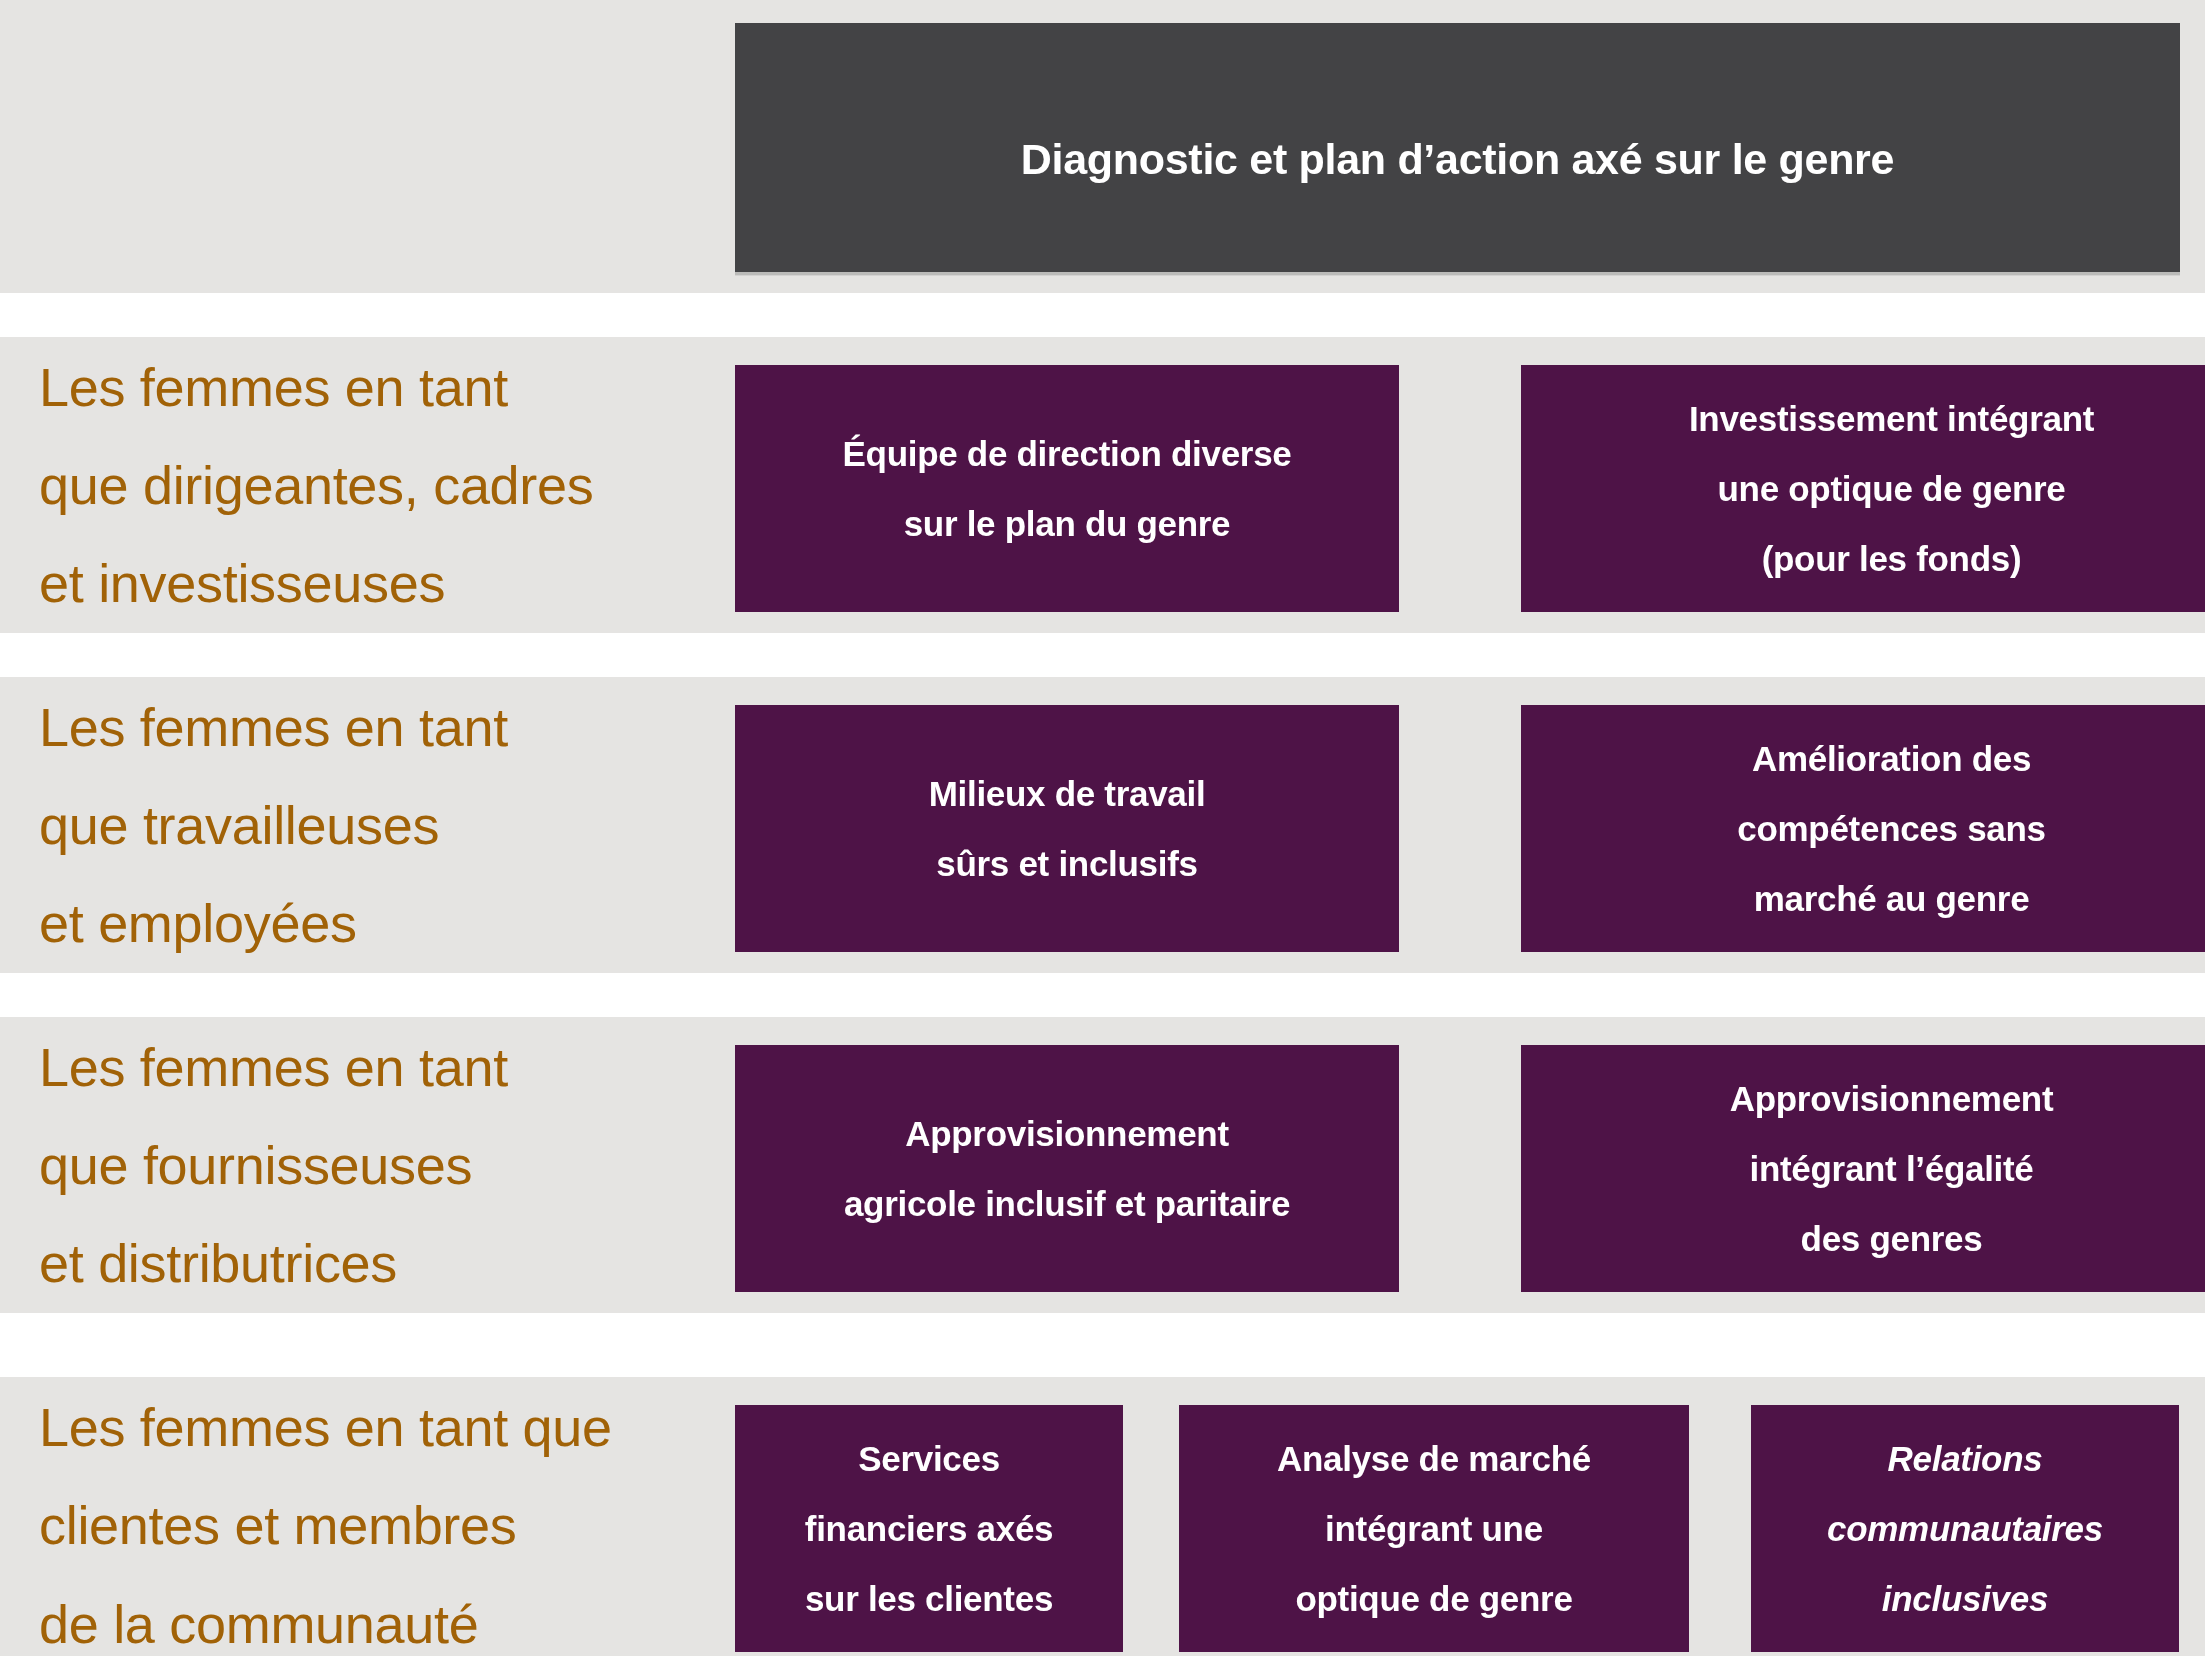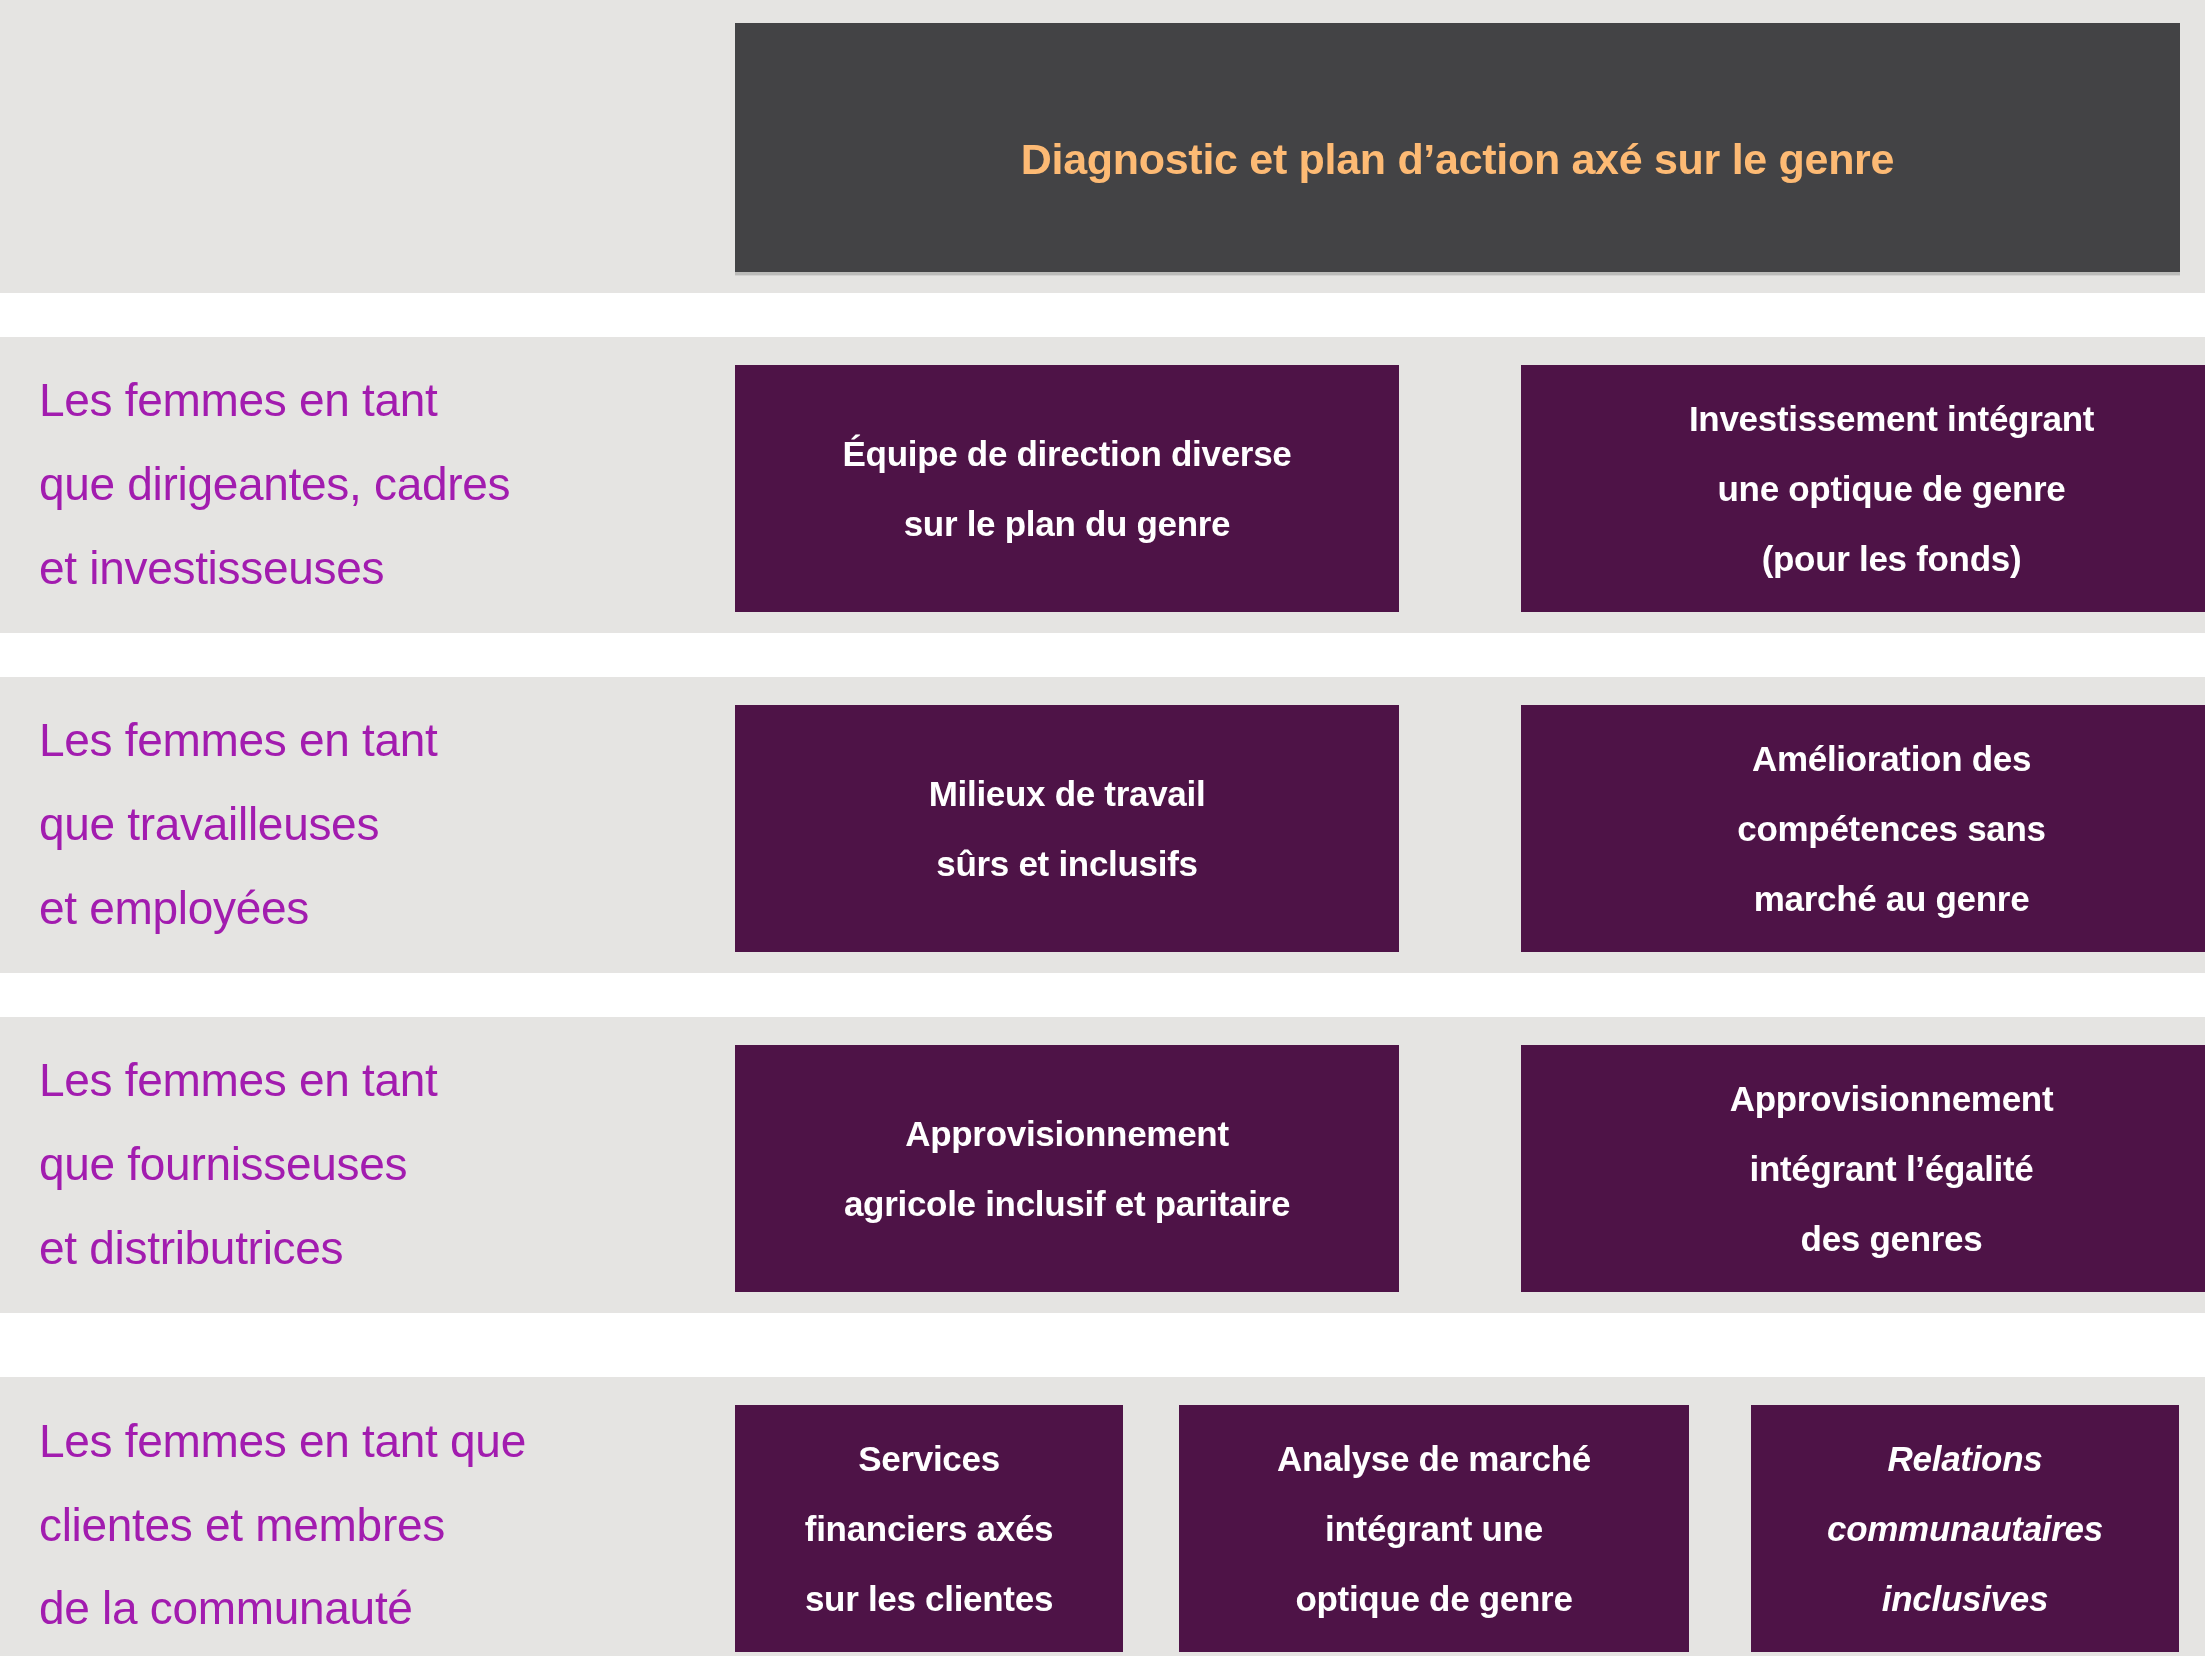--- a/index.html
+++ b/index.html
@@ -19,27 +19,27 @@
   .band-r2{top:677px;height:296px;}
   .band-r3{top:1017px;height:296px;}
   .band-r4{top:1357px;height:297px;margin-top:20px;}
   .header-box{
     position:absolute;left:735px;top:22.5px;width:1445px;height:249px;
     background:#434345;
     display:flex;align-items:center;justify-content:center;
     box-shadow:0 3.4px 0 rgba(0,0,0,0.18);
   }
   .header-title{
-    color:#fdba74;font-size:43px;font-weight:bold;
+    color:#ffffff;font-size:43px;font-weight:bold;
     letter-spacing:-0.3px;text-align:center;white-space:pre-line;margin-top:24px;
   }
   .row-label{
     position:absolute;left:39px;top:0;bottom:0;width:676px;
     display:flex;flex-direction:column;justify-content:center;
-    font-size:46px;line-height:1.82;color:#a21caf;
+    font-size:54px;line-height:1.82;color:#a16207;
     letter-spacing:-0.3px;white-space:pre-line;
   }
   .pbox{
     position:absolute;top:28px;height:247px;
     background:#4e1347;color:#ffffff;
     display:flex;align-items:center;justify-content:center;
     text-align:center;font-weight:bold;font-size:35px;line-height:2.0;
     letter-spacing:-0.3px;white-space:pre-line;
   }
   .r123.box1{left:735px;width:664px;}

